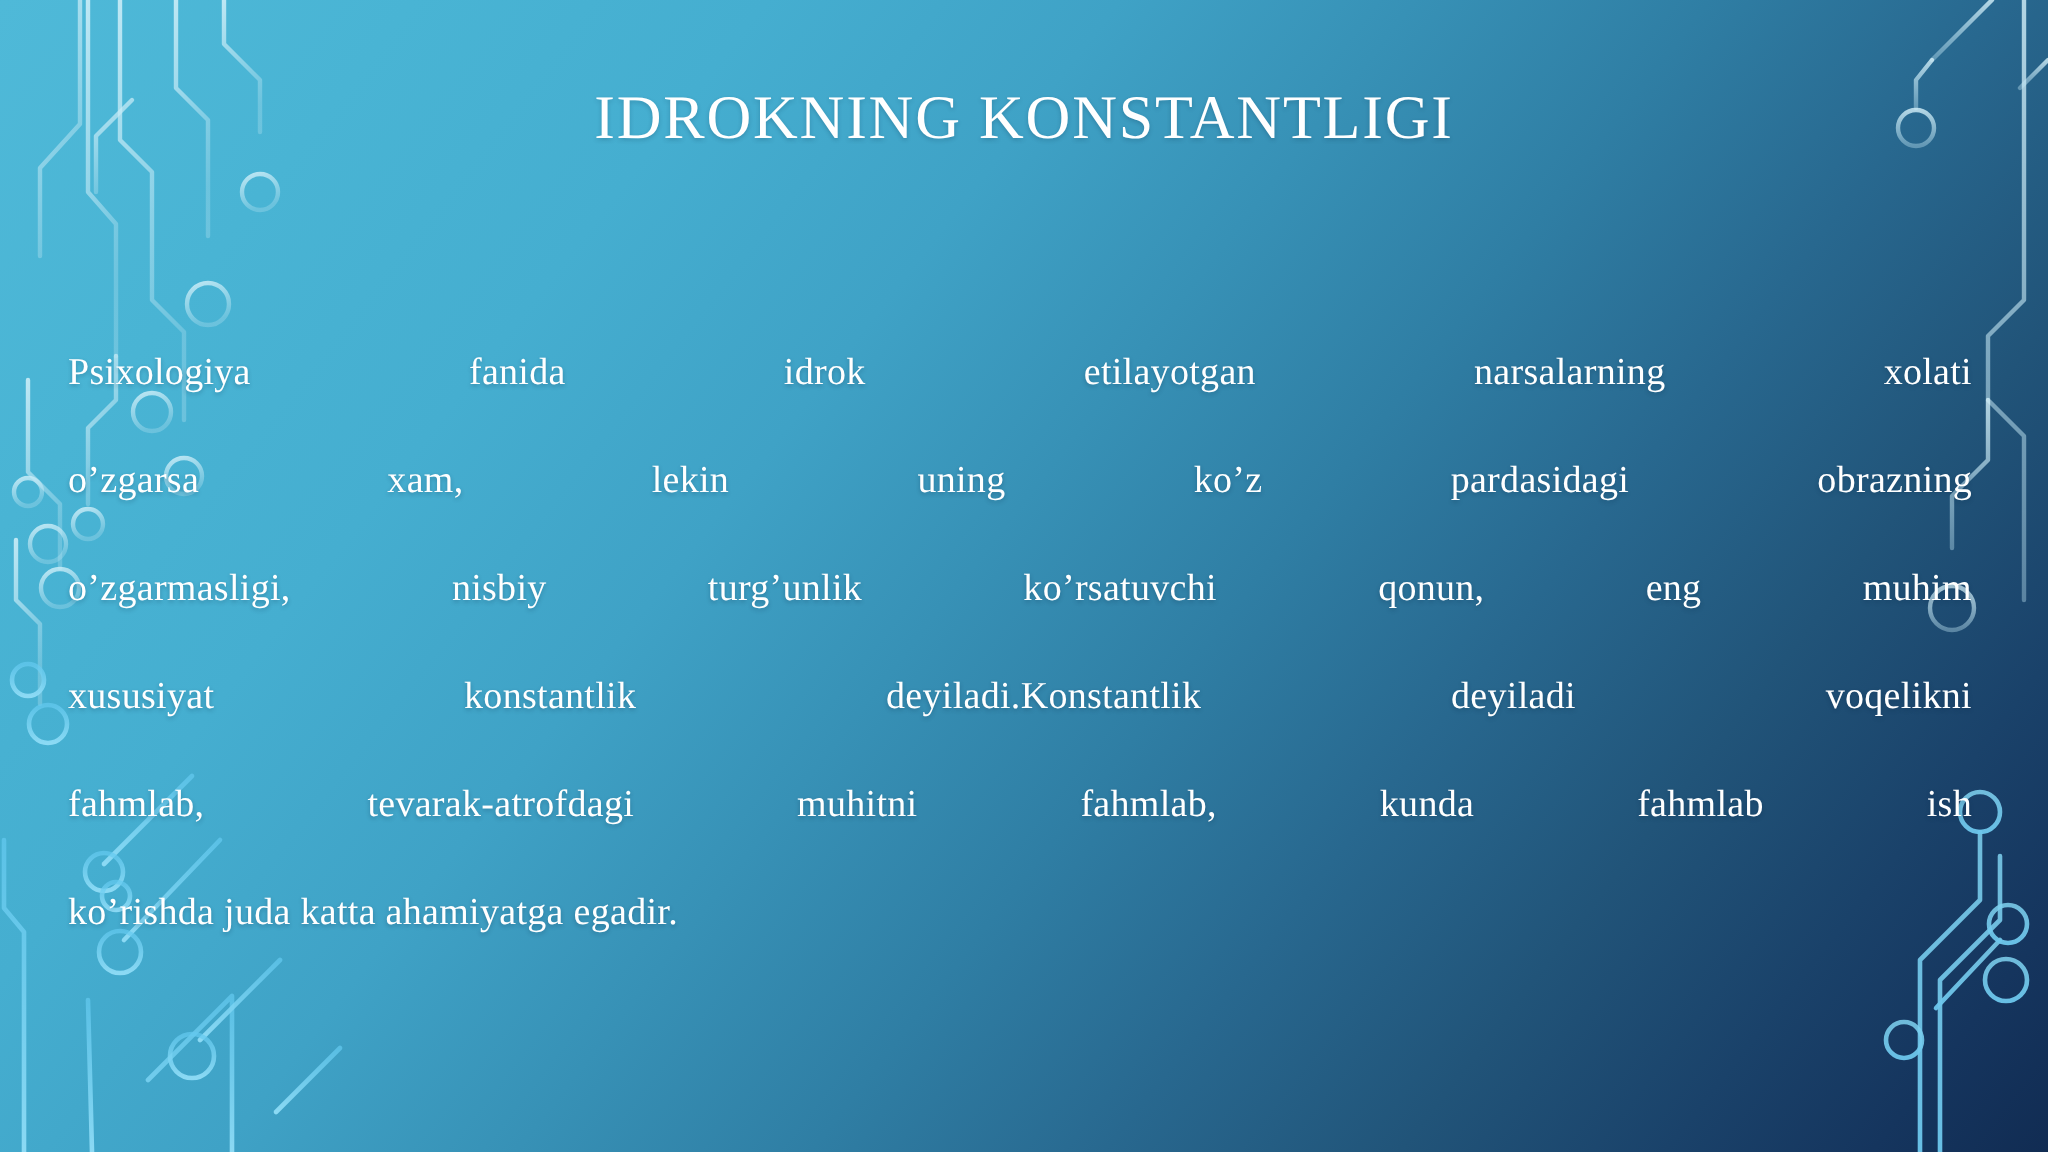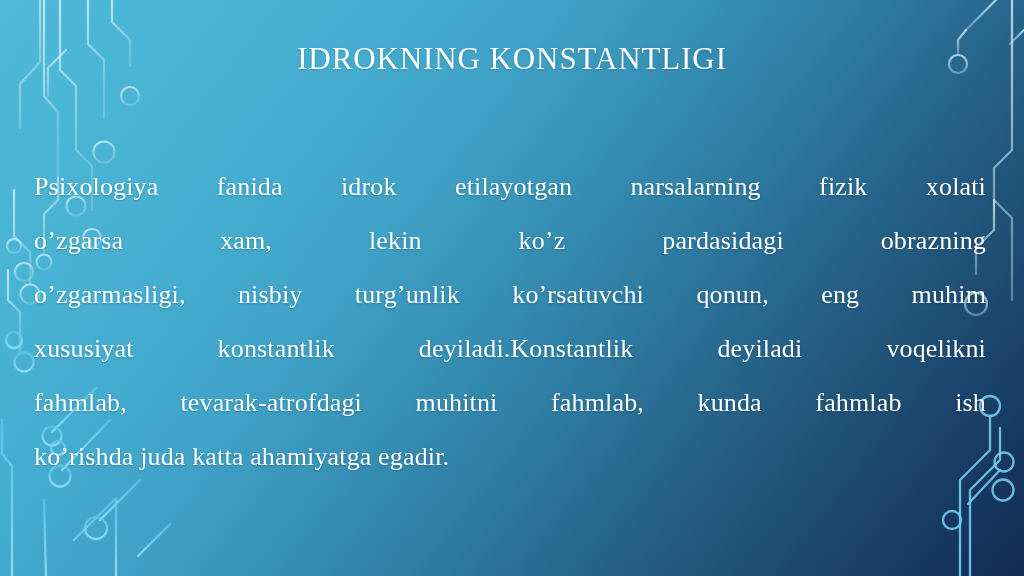--- a/index.html
+++ b/index.html
@@ -48,21 +48,21 @@
     text-shadow: 0 1px 2px rgba(10,40,70,0.22);
   }
   #body-text {
     position: absolute;
     left: 34px;
     top: 160px;
     width: 952px;
   }
   .bodyline {
     color: #ffffff;
-    font-size: 26px;
+    font-size: 19px;
     font-weight: 400;
     line-height: 54px;
     letter-spacing: 0.15px;
     white-space: nowrap;
     text-shadow: 0 1px 2px rgba(10,40,70,0.28);
   }
   .bodyline.stretch {
     display: flex;
     justify-content: space-between;
     white-space: normal;
@@ -182,27 +182,27 @@
 
   <div id="title">IDROKNING KONSTANTLIGI</div>
 
   <div id="body-text">
     <div class="bodyline stretch">
         <span>Psixologiya</span>
         <span>fanida</span>
         <span>idrok</span>
         <span>etilayotgan</span>
         <span>narsalarning</span>
-        <span>fizik</span>
         <span>xolati</span>
       </div>
     <div class="bodyline stretch">
         <span>o’zgarsa</span>
         <span>xam,</span>
         <span>lekin</span>
+        <span>uning</span>
         <span>ko’z</span>
         <span>pardasidagi</span>
         <span>obrazning</span>
       </div>
     <div class="bodyline stretch">
         <span>o’zgarmasligi,</span>
         <span>nisbiy</span>
         <span>turg’unlik</span>
         <span>ko’rsatuvchi</span>
         <span>qonun,</span>

